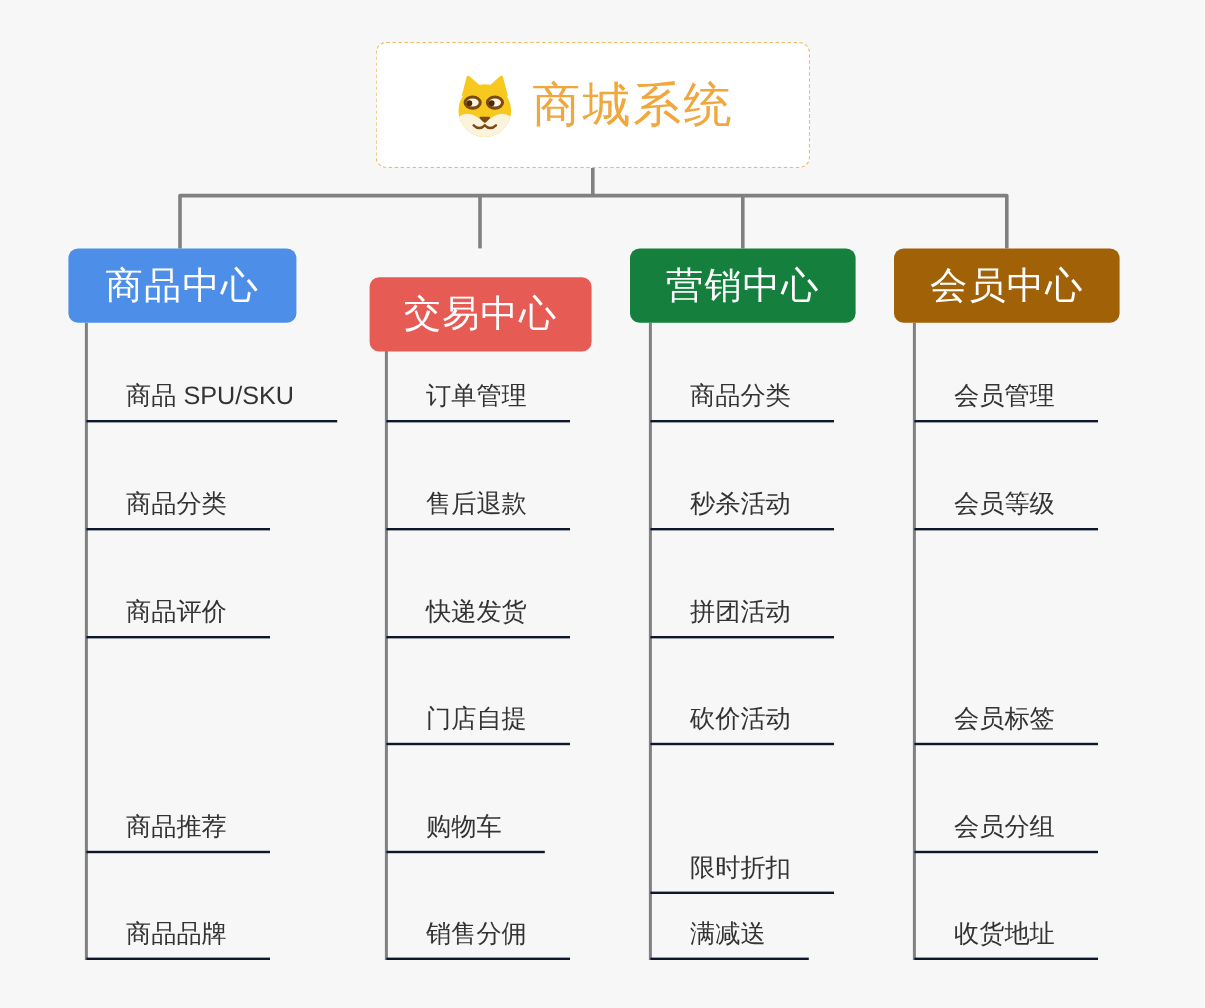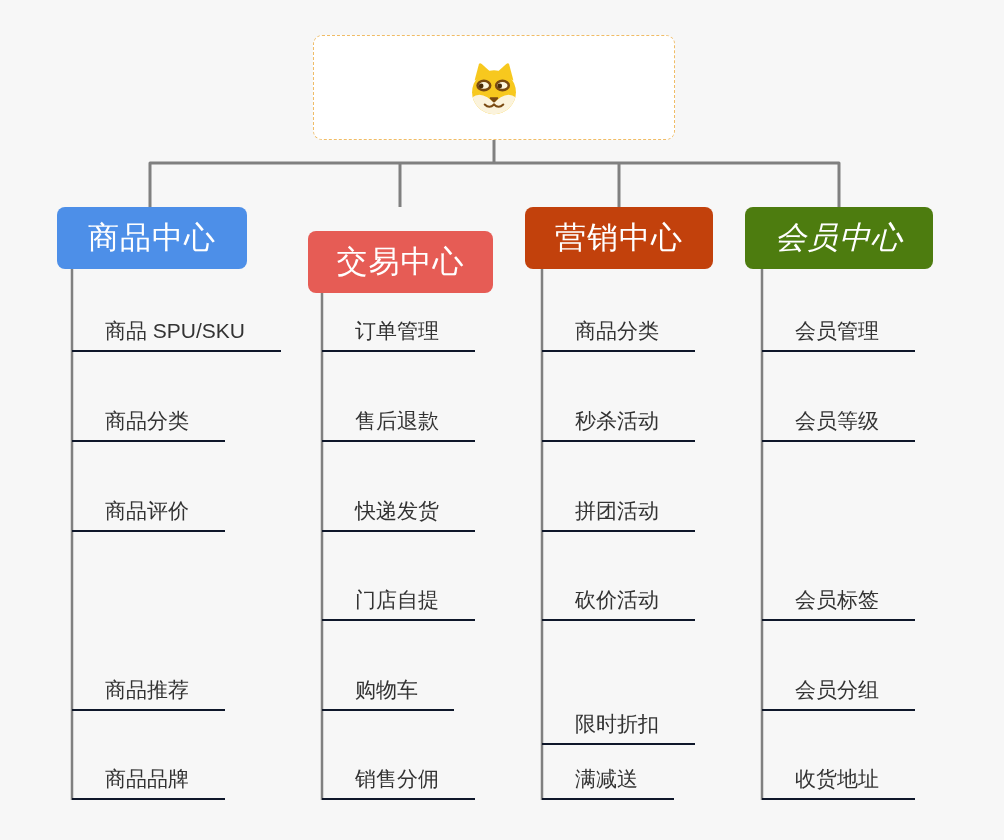--- a/index.html
+++ b/index.html
@@ -100,26 +100,27 @@
       <path d="M55,23 L50,4 Q49,1.5 46.5,3.5 L36,13 Z" fill="#F7C81E"></path>
       <circle cx="32" cy="37" r="26" fill="#F7C81E"></circle>
       <path clip-path="url(#headClip)" d="M4,45 Q13,36 24,43 L32,49 L40,43 Q51,36 60,45 L60,64 L4,64 Z" fill="#FBF3DC"></path>
       <ellipse cx="20" cy="29" rx="7.5" ry="5.5" fill="#FDF6E0" stroke="#7A4A12" stroke-width="3"></ellipse>
       <ellipse cx="42" cy="29" rx="7.5" ry="5.5" fill="#FDF6E0" stroke="#7A4A12" stroke-width="3"></ellipse>
       <circle cx="16.8" cy="29.6" r="2.8" fill="#4A2C08"></circle>
       <circle cx="38.8" cy="29.6" r="2.8" fill="#4A2C08"></circle>
       <path d="M27.5,43 L36.5,43 Q37.6,43.7 36.8,44.7 L33.5,48.3 Q32,49.8 30.5,48.3 L27.2,44.7 Q26.4,43.7 27.5,43 Z" fill="#7A4A12"></path>
       <path d="M21,51.5 Q26.5,57 32,51.5 Q37.5,57 43,51.5" stroke="#7A4A12" stroke-width="2.4" fill="none" stroke-linecap="round"></path>
     </svg>
+    <span class="root-title" style="color: rgb(239, 167, 62);">商城系统</span>
   </div>
 
   <div class="branch-node branch-1" style="background-color: rgb(77, 143, 232);">商品中心</div>
   <div class="branch-node branch-2" style="background-color: rgb(230, 92, 85); margin-top: 24px;">交易中心</div>
-  <div class="branch-node branch-3" style="background-color: #c2410c;">营销中心</div>
-  <div class="branch-node branch-4" style="background-color: #4d7c0f; font-style: italic;">会员中心</div>
+  <div class="branch-node branch-3" style="background-color: #15803d;">营销中心</div>
+  <div class="branch-node branch-4" style="background-color: #a16207;">会员中心</div>
 
   <div class="leaf" style="left:72px;top:319px">商品 SPU/SKU</div>
   <div class="leaf" style="left:72px;top:409px">商品分类</div>
   <div class="leaf" style="left:72px;top:499px">商品评价</div>
   <div class="leaf" style="left:72px;top:678px">商品推荐</div>
   <div class="leaf" style="left:322px;top:319px">订单管理</div>
 
   <div class="leaf" style="left:72px;top:767px">商品品牌</div>
   <div class="leaf" style="left:322px;top:409px">售后退款</div>
   <div class="leaf" style="left:322px;top:499px">快递发货</div>

